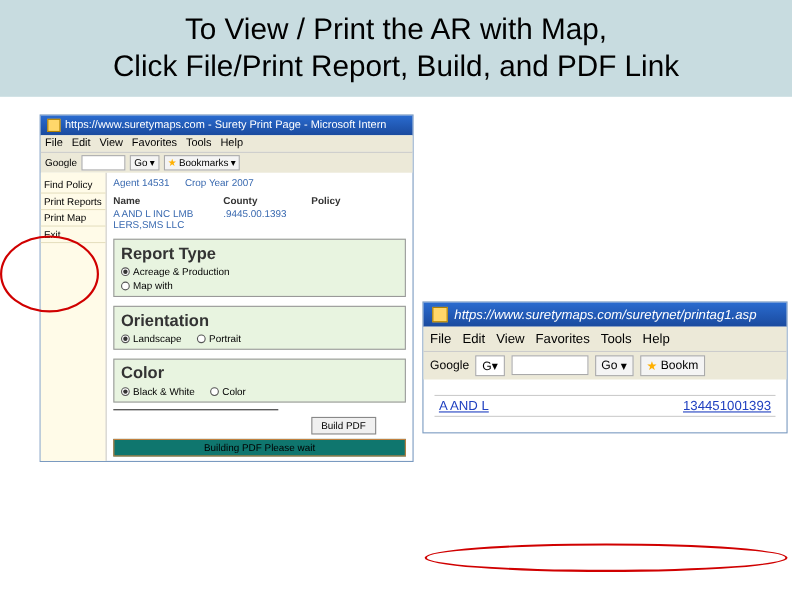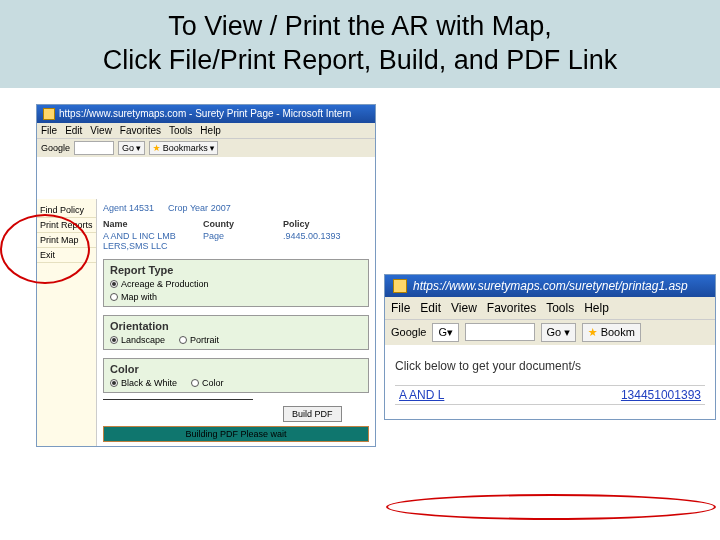--- a/index.html
+++ b/index.html
@@ -9,37 +9,37 @@
   .content { position: relative; height: calc(540px - 90px); }
 
   
   .win1 { position: absolute; top: 16px; left: 36px; width: 340px; border: 1px solid #7a9ac0; background: #fff; font-size: 10px; }
   .win1 .titlebar { background: linear-gradient(#2a6bcf, #1a4a9e); color: #fff; padding: 3px 6px; display: flex; align-items: center; gap: 4px; font-size: 10px; }
   .win1 .titlebar .tb-icon { width: 12px; height: 12px; background: #ffd76a; border: 1px solid #b08000; }
   .win1 .menubar { background: #ece9d8; padding: 2px 4px; display: flex; gap: 8px; font-size: 10px; color: #000; }
   .win1 .toolbar { background: #ece9d8; padding: 2px 4px; display: flex; align-items: center; gap: 4px; font-size: 9px; border-top: 1px solid #ccc; }
   .win1 .toolbar .gbox { display: inline-flex; align-items: center; border: 1px solid #aaa; background: #fff; padding: 1px 3px; font-size: 9px; }
   .win1 .toolbar .btn { border: 1px solid #aaa; background: #f4f4f4; padding: 1px 3px; font-size: 9px; display: inline-flex; align-items: center; gap: 2px; }
-  .win1 .body { display: flex; margin-top: 42px; }
+  .win1 .body { display: flex; }
   .win1 .sidebar { width: 60px; background: #fffbe8; border-right: 1px solid #ccc; padding: 4px 0; }
   .win1 .sidebar .sitem { font-size: 9px; padding: 2px 3px; border-bottom: 1px solid #e6e0c0; cursor: pointer; }
   .win1 .main { flex: 1; padding: 4px 6px; font-size: 9px; }
   .win1 .hdr-row { display: flex; gap: 14px; color: #3a6ab0; font-size: 9px; margin-bottom: 4px; }
   .win1 .tbl { width: 100%; margin-top: 4px; }
   .win1 .tbl-head { display: flex; font-weight: bold; font-size: 9px; color: #333; }
   .win1 .tbl-head div { padding: 2px 0; }
   .win1 .tbl-head div:nth-child(1) { width: 100px; }
   .win1 .tbl-head div:nth-child(2) { width: 80px; }
   .win1 .tbl-head div:nth-child(3) { width: 70px; }
   .win1 .tbl-row { display: flex; font-size: 9px; color: #3a6ab0; }
   .win1 .tbl-row div:nth-child(1) { width: 100px; }
   .win1 .tbl-row div:nth-child(2) { width: 80px; }
   .win1 .tbl-row div:nth-child(3) { width: 70px; }
   .section { border: 1px solid #999; background: #e8f4e0; margin-top: 8px; padding: 4px 6px; font-size: 9px; }
-  .section .stitle { font-weight: bold; font-size: 11px; margin-bottom: 3px; color: #333; }
+  .section .stitle { font-weight: bold; font-size: 15px; margin-bottom: 3px; color: #333; }
   .section .opts { display: flex; gap: 14px; align-items: center; font-size: 9px; }
   .section .opts label { display: flex; align-items: center; gap: 3px; }
   .radio { width: 8px; height: 8px; border: 1px solid #555; border-radius: 50%; display: inline-block; position: relative; background: #fff; }
   .radio.sel::after { content: ""; position: absolute; width: 4px; height: 4px; background: #333; border-radius: 50%; top: 1px; left: 1px; }
   .build-btn { display: inline-block; border: 1px solid #888; background: #f0f0f0; font-size: 9px; padding: 2px 8px; margin-top: 6px; margin-left: 180px; }
   .hr-line { border: none; border-top: 1px solid #333; margin-top: 6px; width: 150px; }
   .status { background: #0f766e; border: 1px solid #c08040; font-size: 9px; padding: 2px 4px; margin-top: 4px; text-align: center; }
 
   
   .oval { position: absolute; border: 2px solid #d00000; border-radius: 50%; pointer-events: none; }
@@ -104,21 +104,20 @@
           <span><span>Crop Year</span> <span>2007</span></span>
         </div>
         <div class="tbl">
           <div class="tbl-head">
             <div>Name</div>
             <div>County</div>
             <div>Policy</div>
           </div>
           <div class="tbl-row">
             <div>A AND L INC  LMB LERS,SMS LLC</div>
-            <div>Page</div>
             <div>.9445.00.1393</div>
           </div>
         </div>
 
         <div class="section">
           <div class="stitle">Report Type</div>
           <div class="opts">
             <label>
                 <span class="radio sel"></span>
                 <span>Acreage &amp; Production</span>
@@ -184,21 +183,20 @@
       <span>Google</span>
       <span class="gbox">G▾</span>
       <span class="gbox" style="width:70px;">&nbsp;</span>
       <span class="btn"><span>Go</span> ▾</span>
       <span class="btn">
           <span class="star">★</span>
           <span>Bookm</span>
         </span>
     </div>
     <div class="body">
-      <div class="msg">Click below to get your document/s</div>
       <div class="link-row">
         <span>A AND L</span>
         <span>134451001393</span>
       </div>
     </div>
   </div>
 
   <div class="oval oval1"></div>
   <div class="oval oval2"></div>
   <div class="oval oval3"></div>

